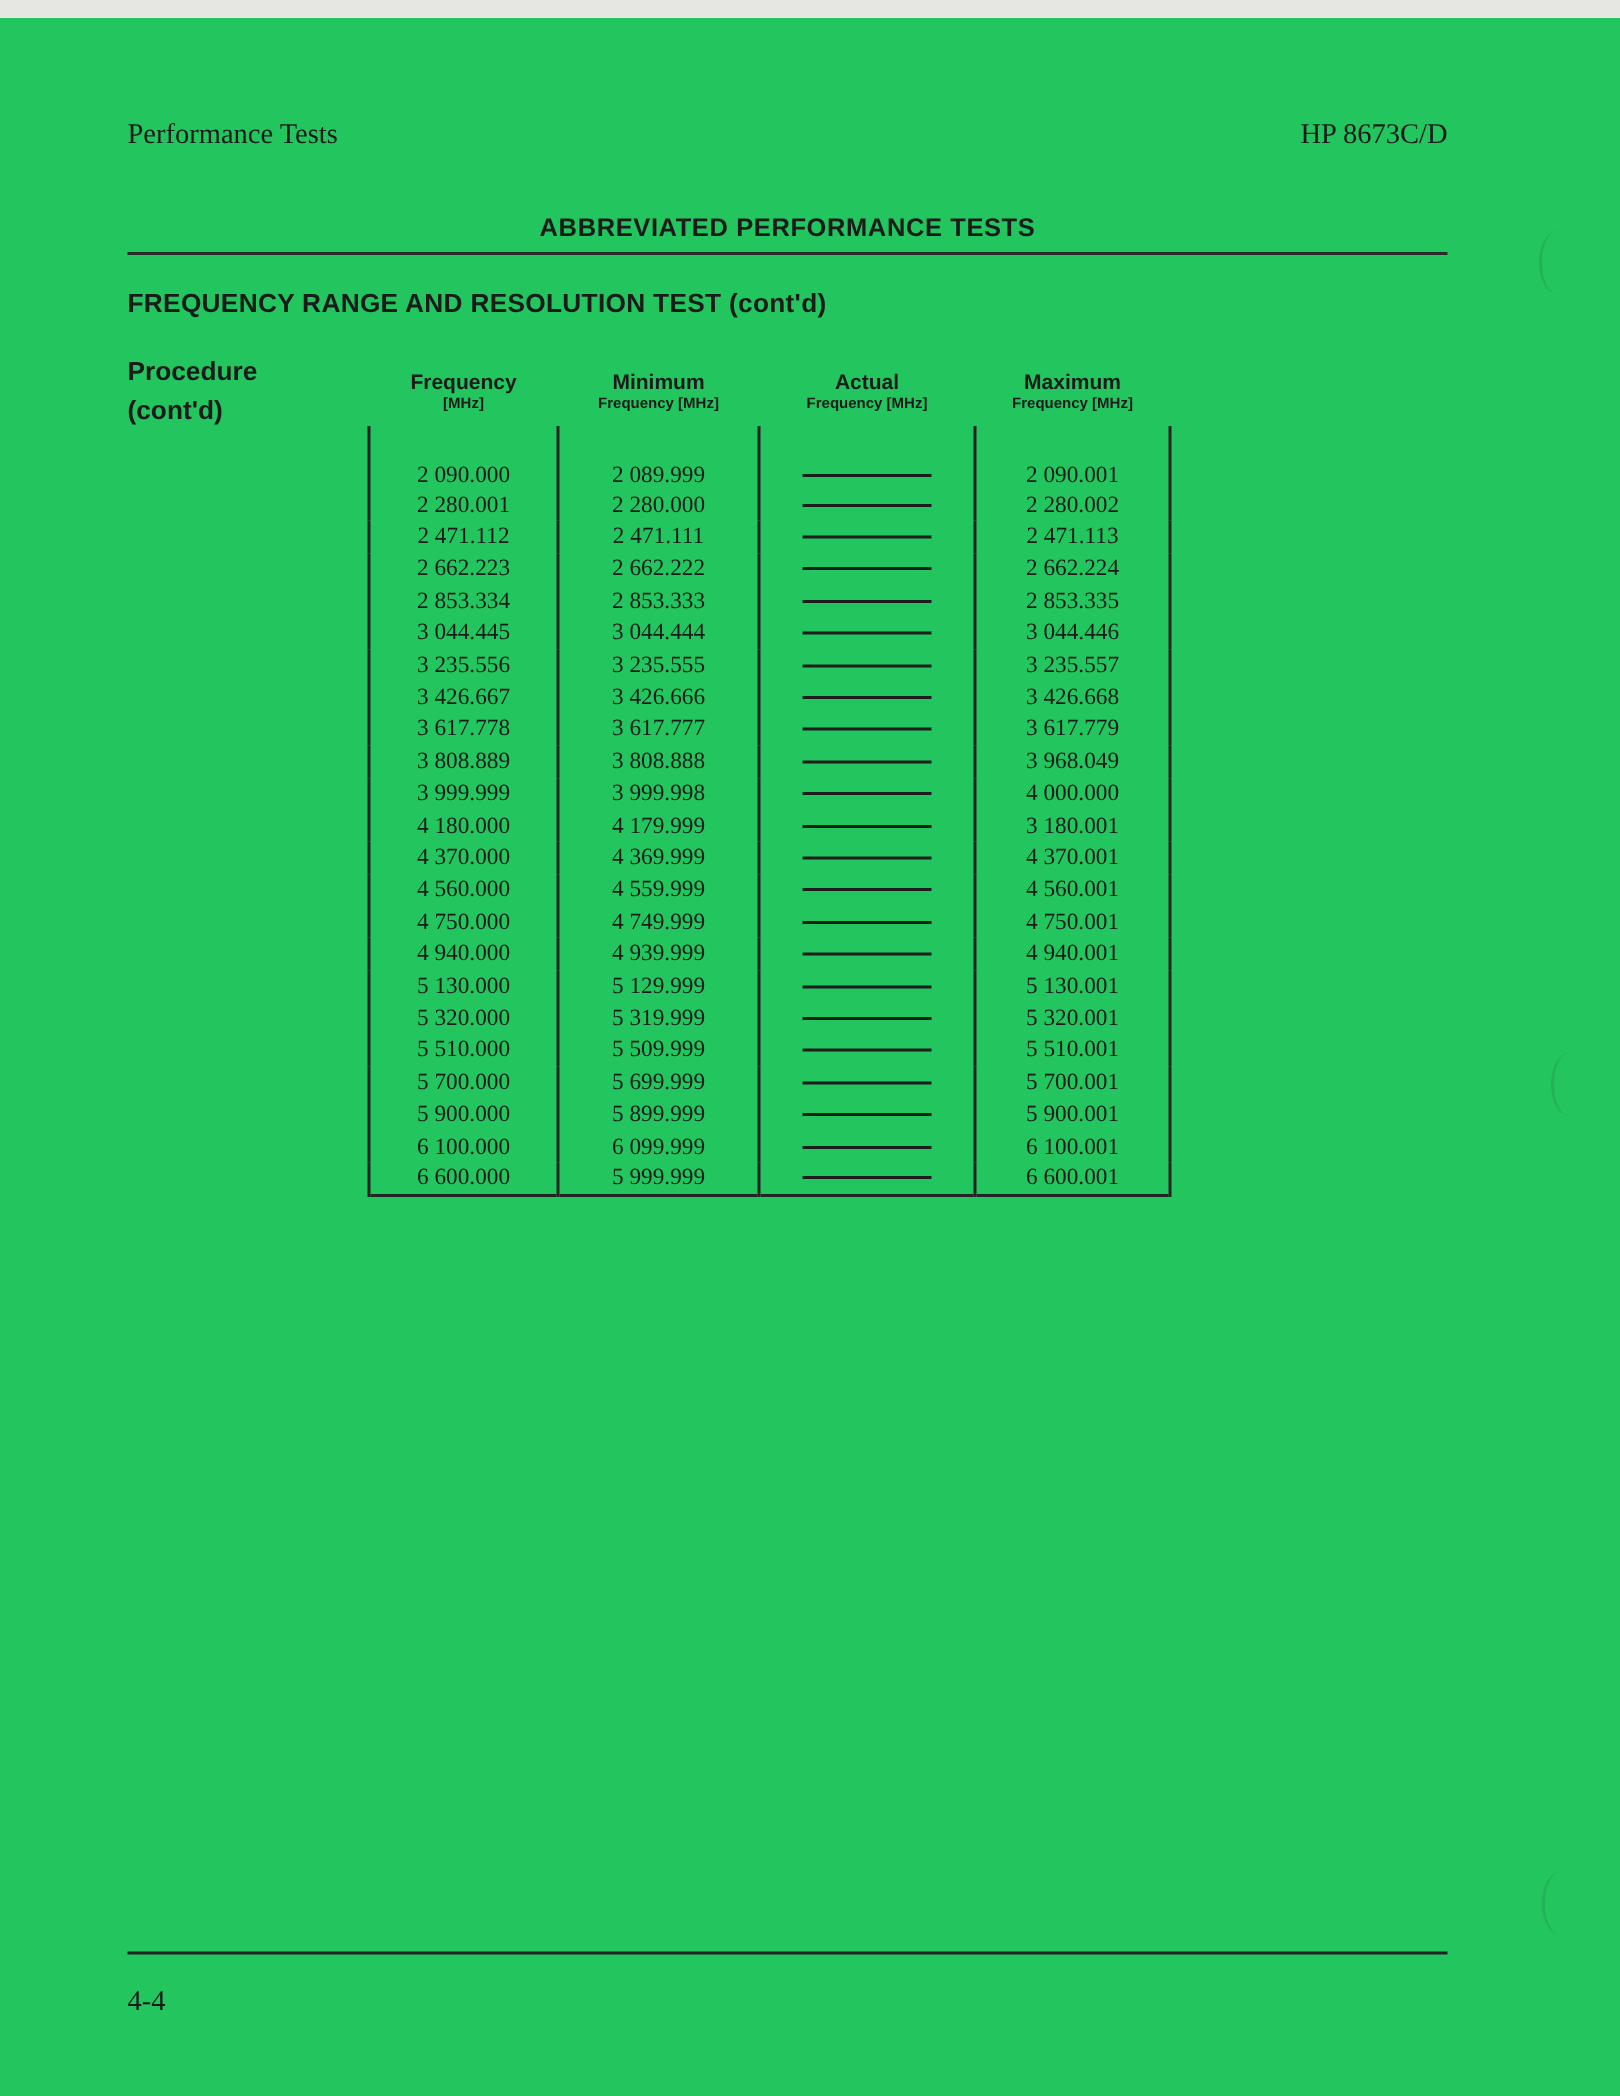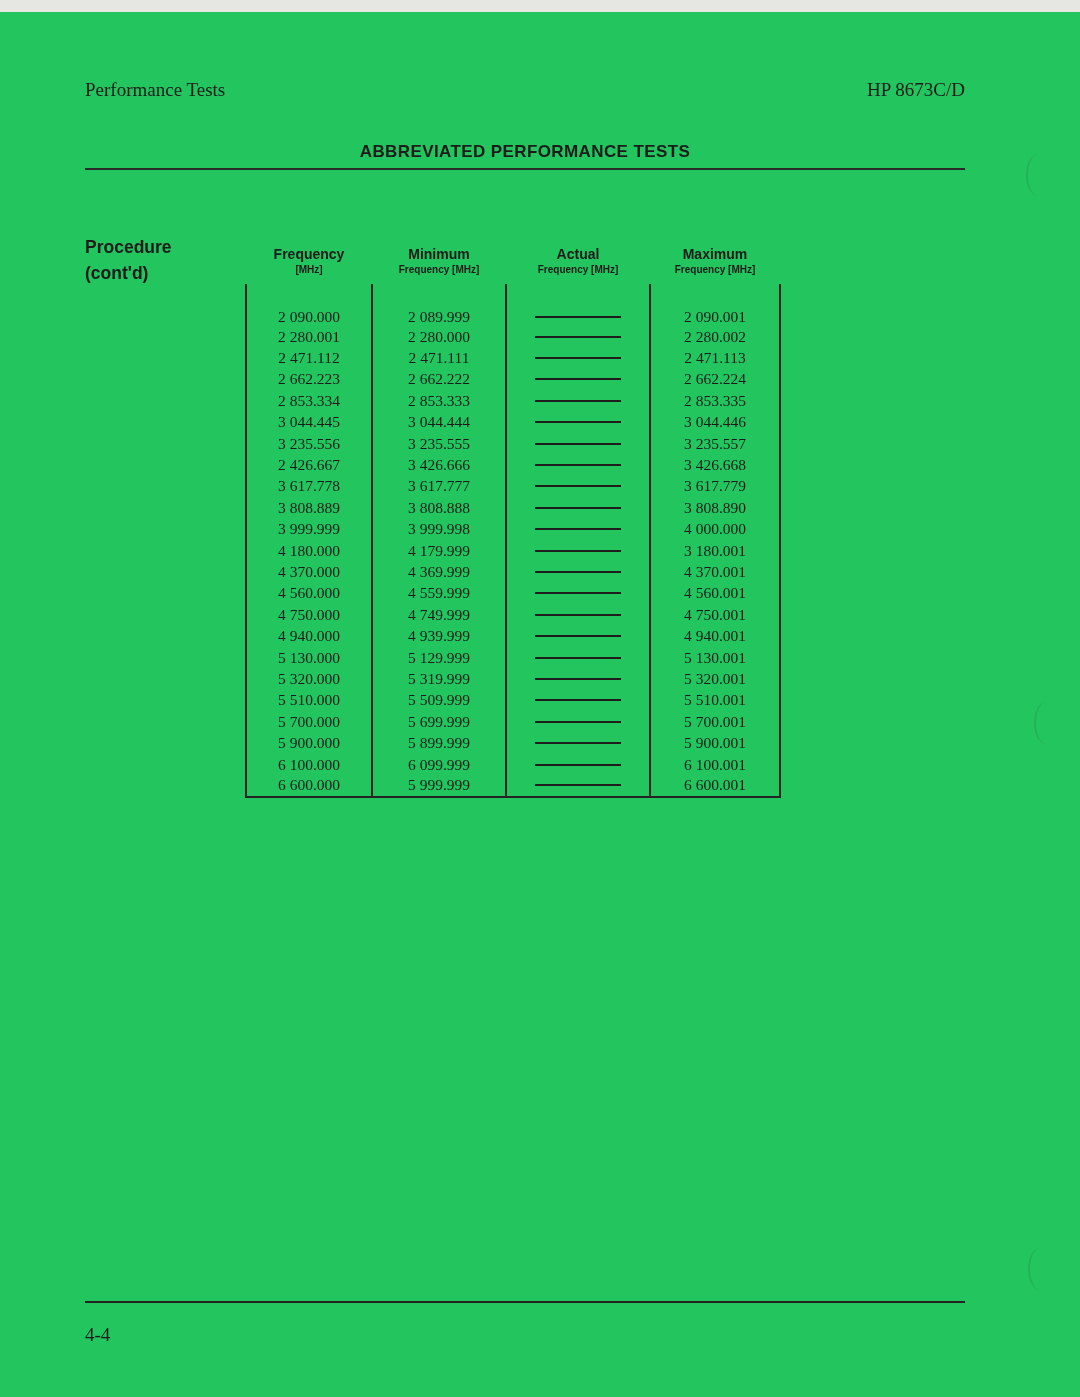--- a/index.html
+++ b/index.html
@@ -106,20 +106,21 @@
 <div class="page">
 
   <div class="running-header">
     <span>Performance Tests</span>
     <span>HP 8673C/D</span>
   </div>
 
   <div class="section-title">ABBREVIATED PERFORMANCE TESTS</div>
   <div class="title-rule"></div>
 
+  <div class="subsection-title">FREQUENCY RANGE AND RESOLUTION TEST (cont'd)</div>
 
   <div class="procedure-label">
     <div>Procedure</div>
     <div>(cont'd)</div>
   </div>
 
   <div class="table-wrap">
     <table class="freq-table">
       <thead>
         <tr>
@@ -192,42 +193,42 @@
           </tr>
           <tr>
             <td>3 235.556</td>
             <td>3 235.555</td>
             <td>
               <div class="fill-line"></div>
             </td>
             <td>3 235.557</td>
           </tr>
           <tr>
-            <td>2 426.667</td>
+            <td>3 426.667</td>
             <td>3 426.666</td>
             <td>
               <div class="fill-line"></div>
             </td>
             <td>3 426.668</td>
           </tr>
           <tr>
             <td>3 617.778</td>
             <td>3 617.777</td>
             <td>
               <div class="fill-line"></div>
             </td>
             <td>3 617.779</td>
           </tr>
           <tr>
             <td>3 808.889</td>
             <td>3 808.888</td>
             <td>
               <div class="fill-line"></div>
             </td>
-            <td>3 808.890</td>
+            <td>3 968.049</td>
           </tr>
           <tr>
             <td>3 999.999</td>
             <td>3 999.998</td>
             <td>
               <div class="fill-line"></div>
             </td>
             <td>4 000.000</td>
           </tr>
           <tr>

